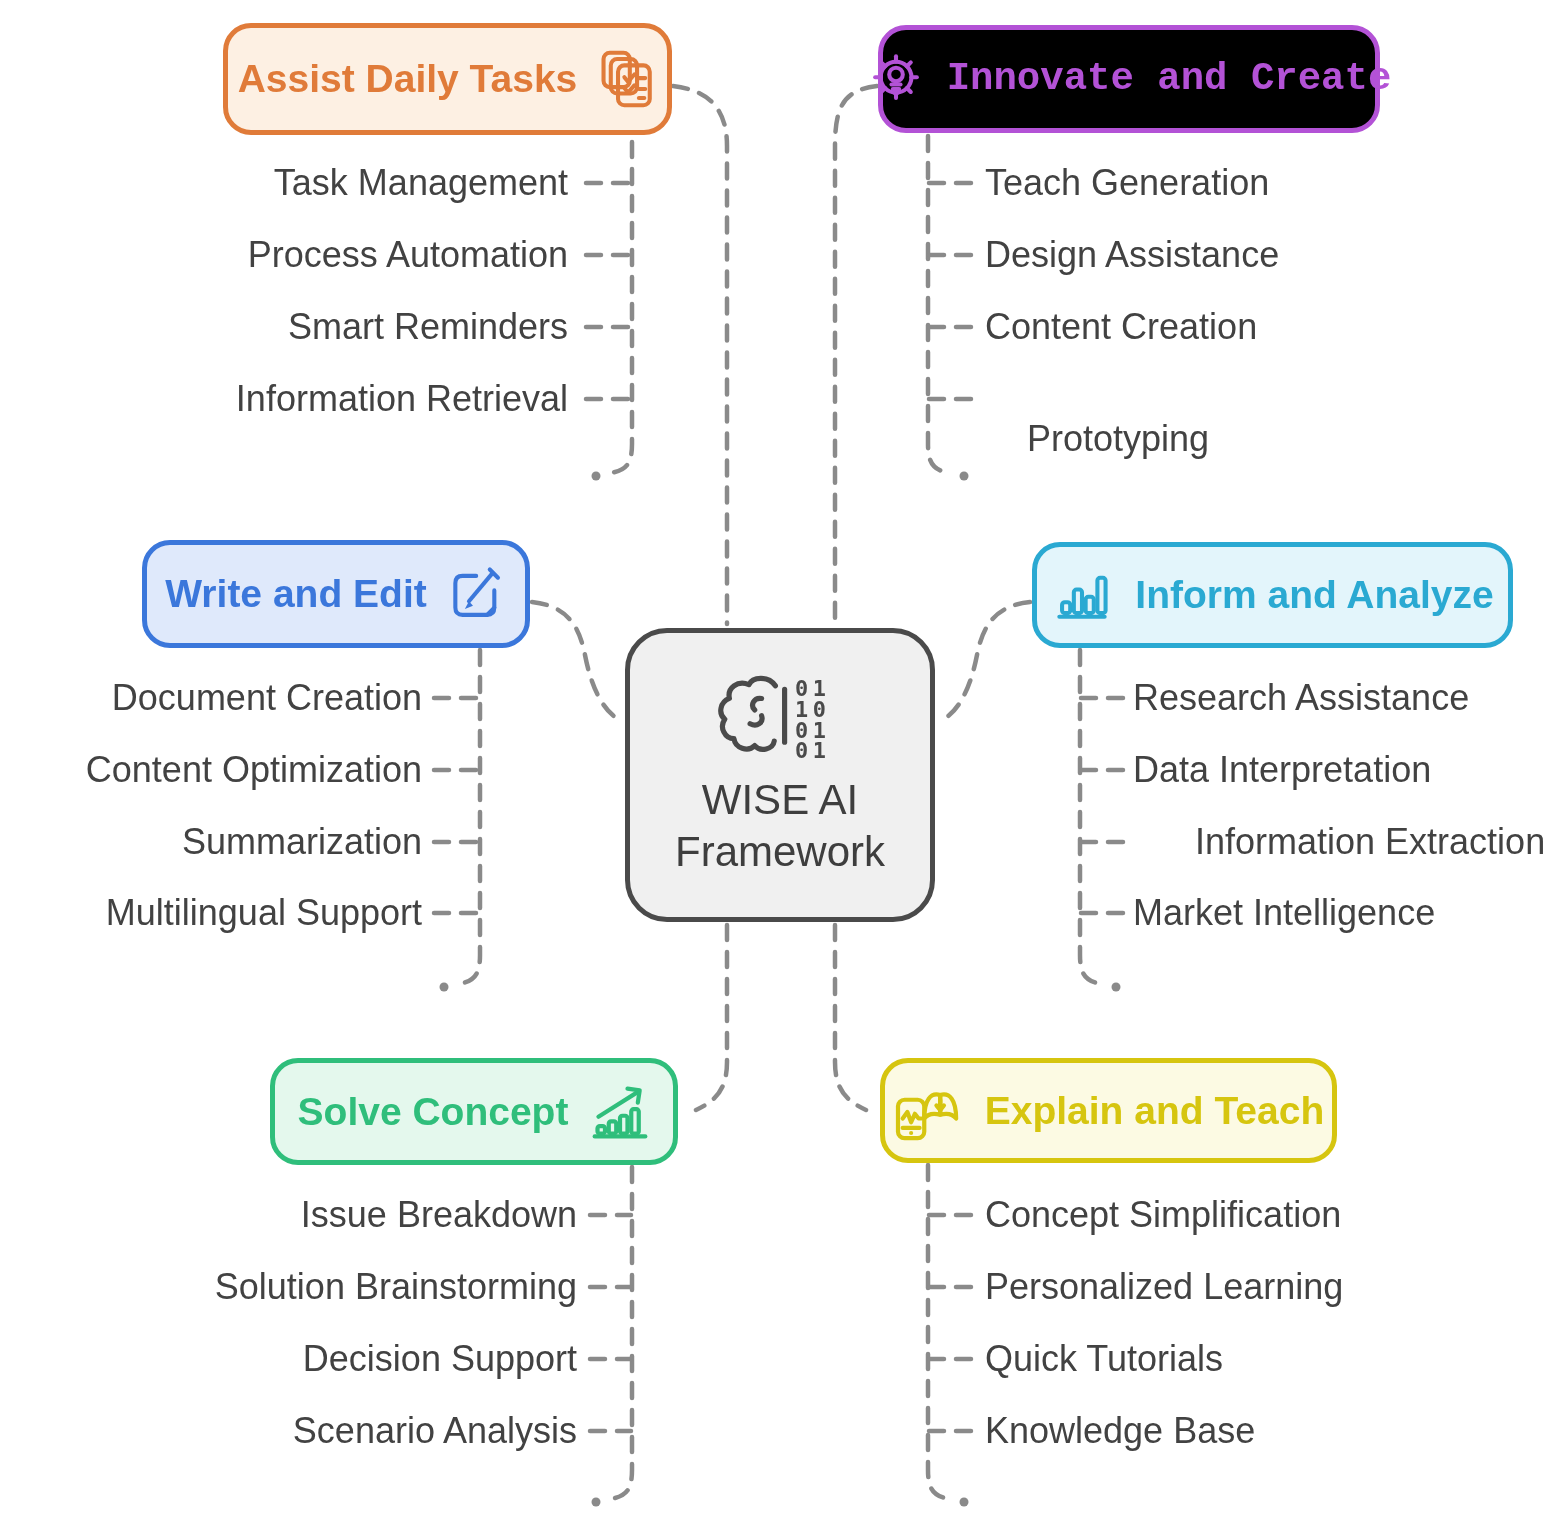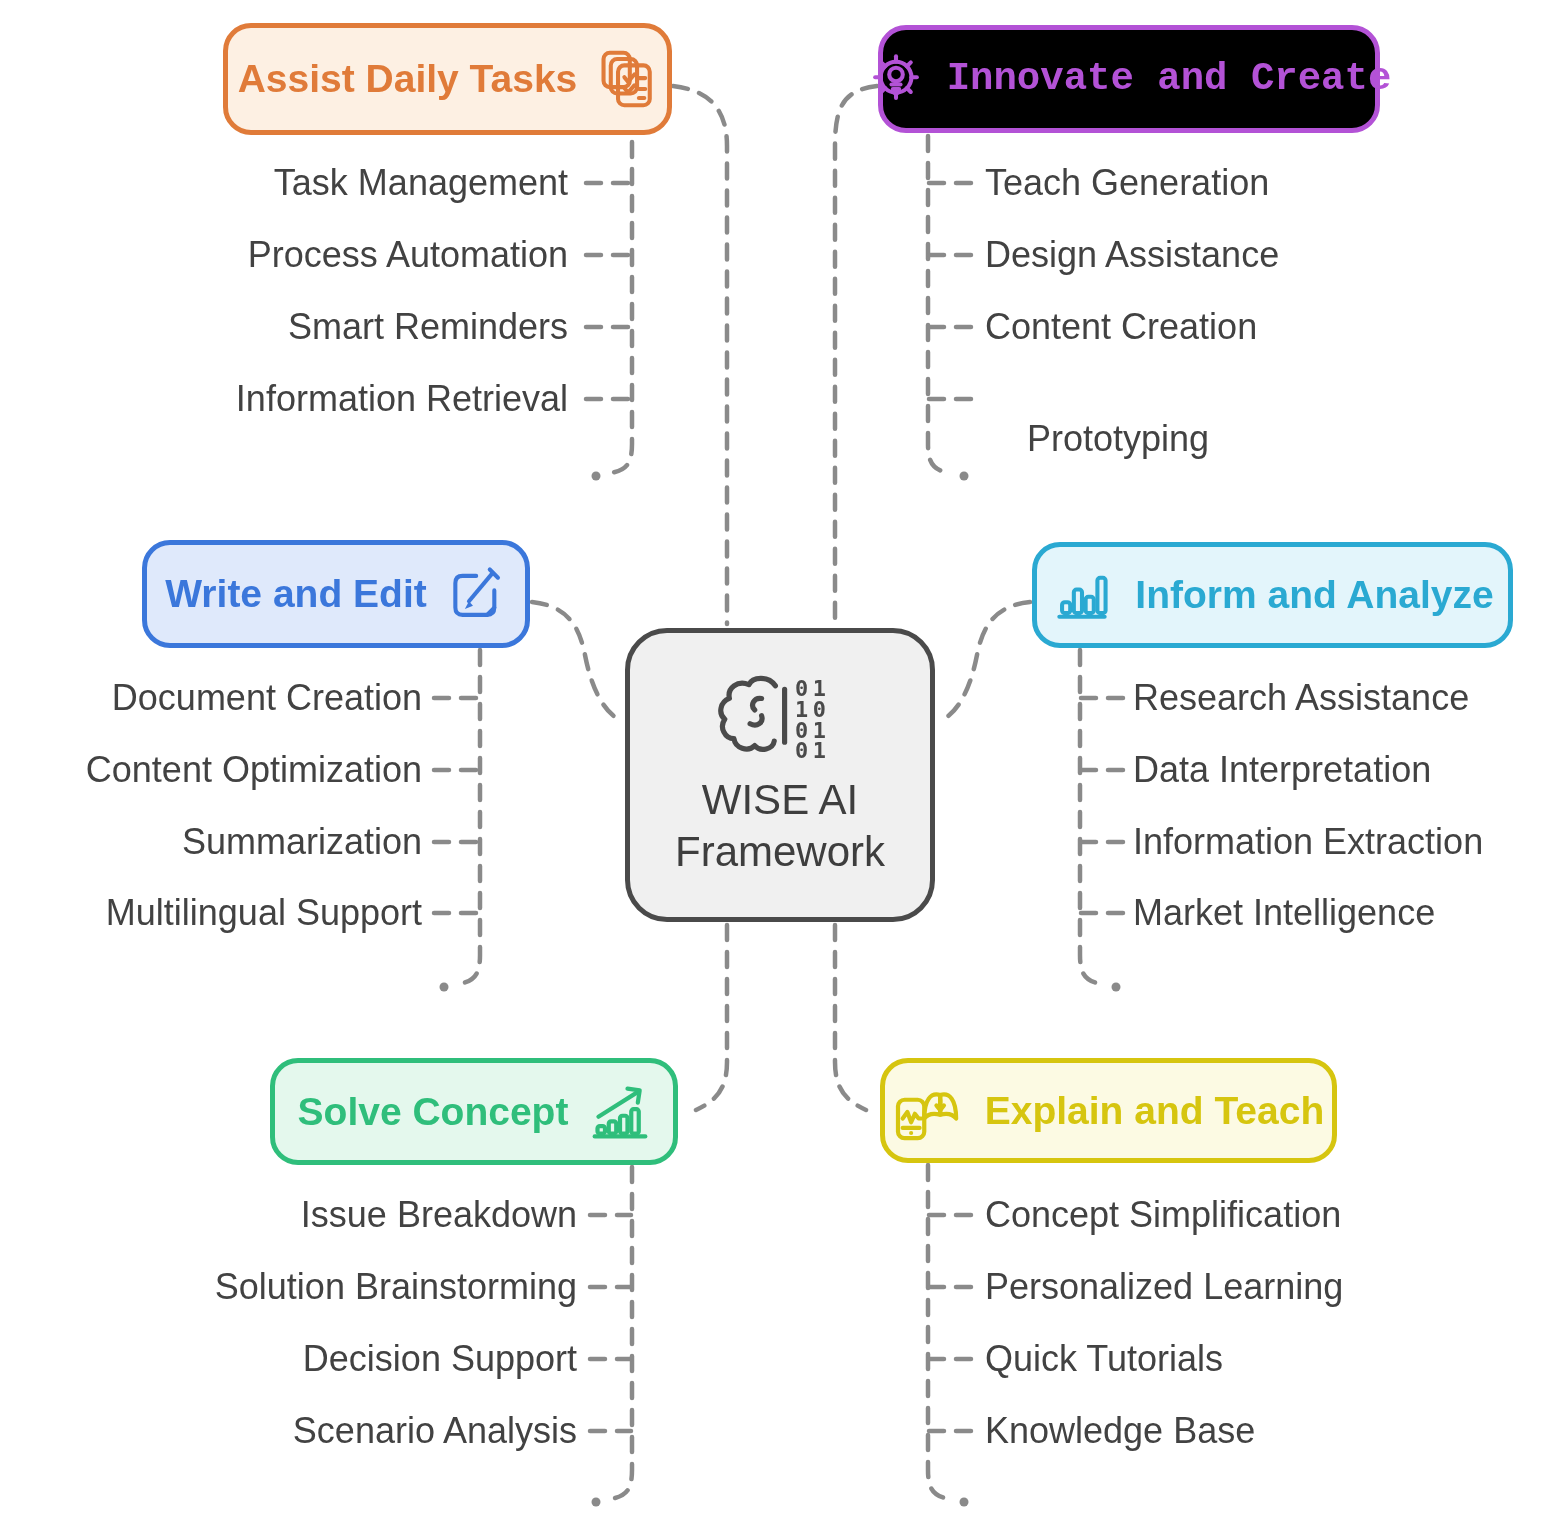--- a/index.html
+++ b/index.html
@@ -161,21 +161,21 @@
       <path d="M7,56 H57" stroke-width="5.5"></path>
       <rect x="10" y="40" width="9" height="12" rx="3"></rect>
       <rect x="23" y="26" width="9" height="26" rx="3"></rect>
       <rect x="36" y="34" width="9" height="18" rx="3"></rect>
       <rect x="49" y="13" width="9" height="39" rx="3"></rect>
     </svg>
     <span class="branch-label">Inform and Analyze</span>
   </div>
   <div class="item" style="left:1133px;top:674px;">Research Assistance</div>
   <div class="item" style="left:1133px;top:746px;">Data Interpretation</div>
-  <div class="item" style="left:1133px;top:818px;">Information Extraction</div>
+  <div class="item" style="left:1195px;top:818px;">Information Extraction</div>
   <div class="item" style="left:1133px;top:889px;">Market Intelligence</div>
 
   <div class="branch g4" style="left:270px;top:1058px;width:408px;height:107px;">
     <span class="branch-label">Solve Concept</span>
     <svg class="bicon" width="60" height="60" viewBox="0 0 64 64">
       <path d="M5,58 H59" stroke-width="5.5"></path>
       <rect x="8" y="47" width="8" height="8" rx="2.5"></rect>
       <rect x="20" y="42" width="8" height="13" rx="2.5"></rect>
       <rect x="32" y="36" width="8" height="19" rx="2.5"></rect>
       <rect x="44" y="29" width="8" height="26" rx="2.5"></rect>

